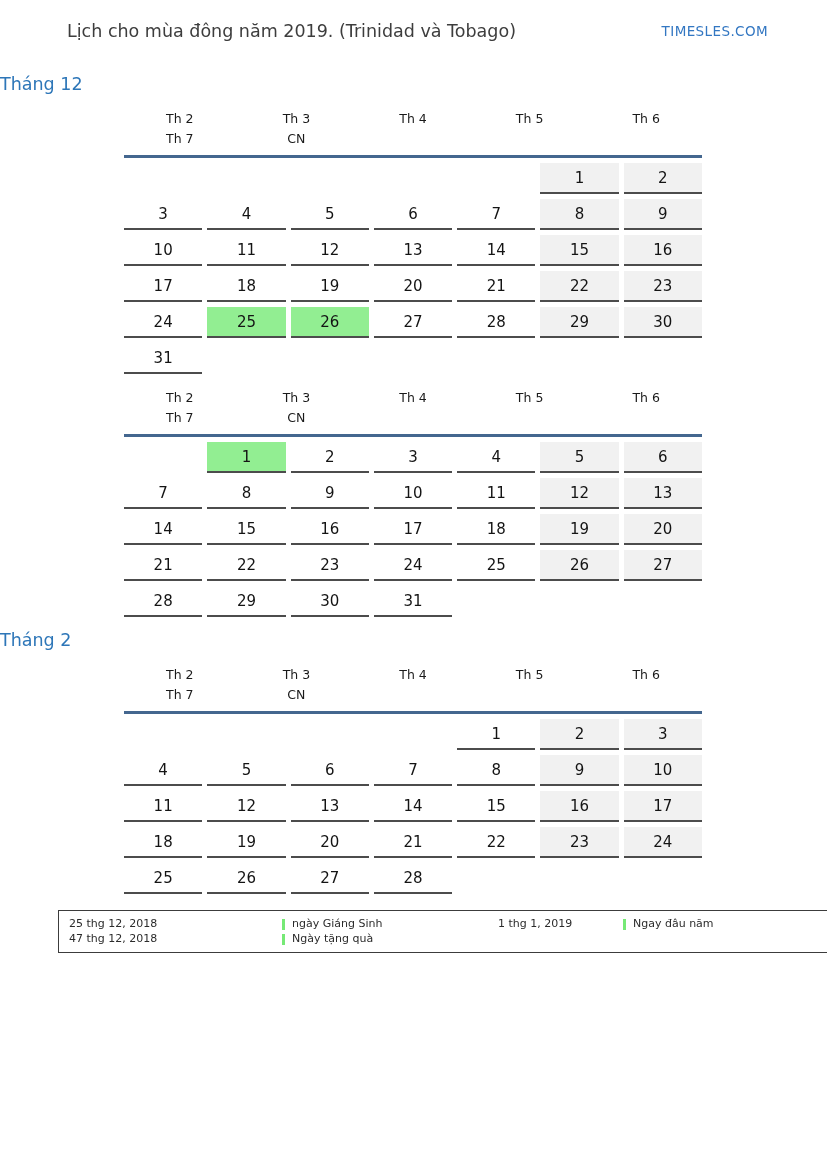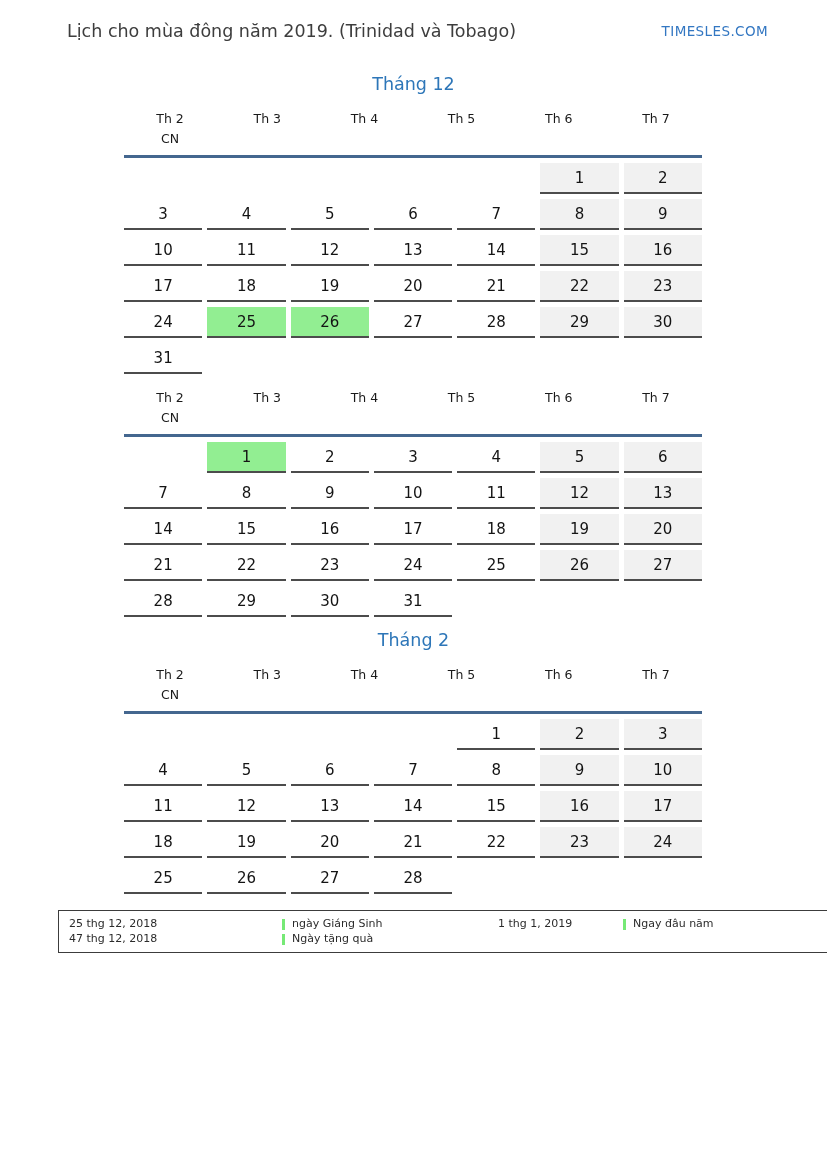--- a/index.html
+++ b/index.html
@@ -6,25 +6,25 @@
   body{
     width:827px;height:1169px;background:#ffffff;
     font-family:"DejaVu Sans","Liberation Sans",sans-serif;
     position:relative;overflow:hidden;color:#141414;
   }
   .header{display:flex;justify-content:space-between;align-items:flex-start;
     padding:20px 59px 0 57px;margin-left:10px;}
   .page-title{font-size:17.5px;color:#3d3d3d;line-height:22px;}
   .site-link{font-size:13.5px;color:#3377c2;letter-spacing:.4px;margin-top:3px;font-weight:400;}
   .cal-wrap{width:578px;margin-left:124px;}
-  .month-title{text-align:center;color:#2d76b8;font-size:17.5px;line-height:21px;}
+  .month-title{color:#2d76b8;font-size:17.5px;line-height:21px;}
   .month:nth-of-type(1) .month-title{margin-top:32px;}
   .month:nth-of-type(2) .month-title{margin-top:24px;}
   .month:nth-of-type(3) .month-title{margin-top:13px;}
-  .dow-row{display:grid;grid-template-columns:repeat(6,1fr);gap:5px;
+  .dow-row{display:grid;grid-template-columns:repeat(5,1fr);gap:5px;
     margin-top:16px;font-size:12.5px;color:#1a1a1a;text-align:center;}
   .rule{height:3px;background:#44678f;margin-top:9px;}
   .week{display:grid;grid-template-columns:repeat(7,1fr);gap:5px;margin-top:5px;}
   .cell{height:29px;border-bottom:2px solid #4c4c4c;display:flex;
     align-items:center;justify-content:center;font-size:15px;background:#ffffff;}
   .cell.empty{border-bottom:none;background:transparent;}
   .cell.weekend{background:#f1f1f1;}
   .cell.holiday{background:#92ee92;}
   .legend{box-sizing:border-box;width:796px;margin:16px 0 0 58px;
     border:1.5px solid #3c3c3c;padding:5px 10px 7px 10px;

